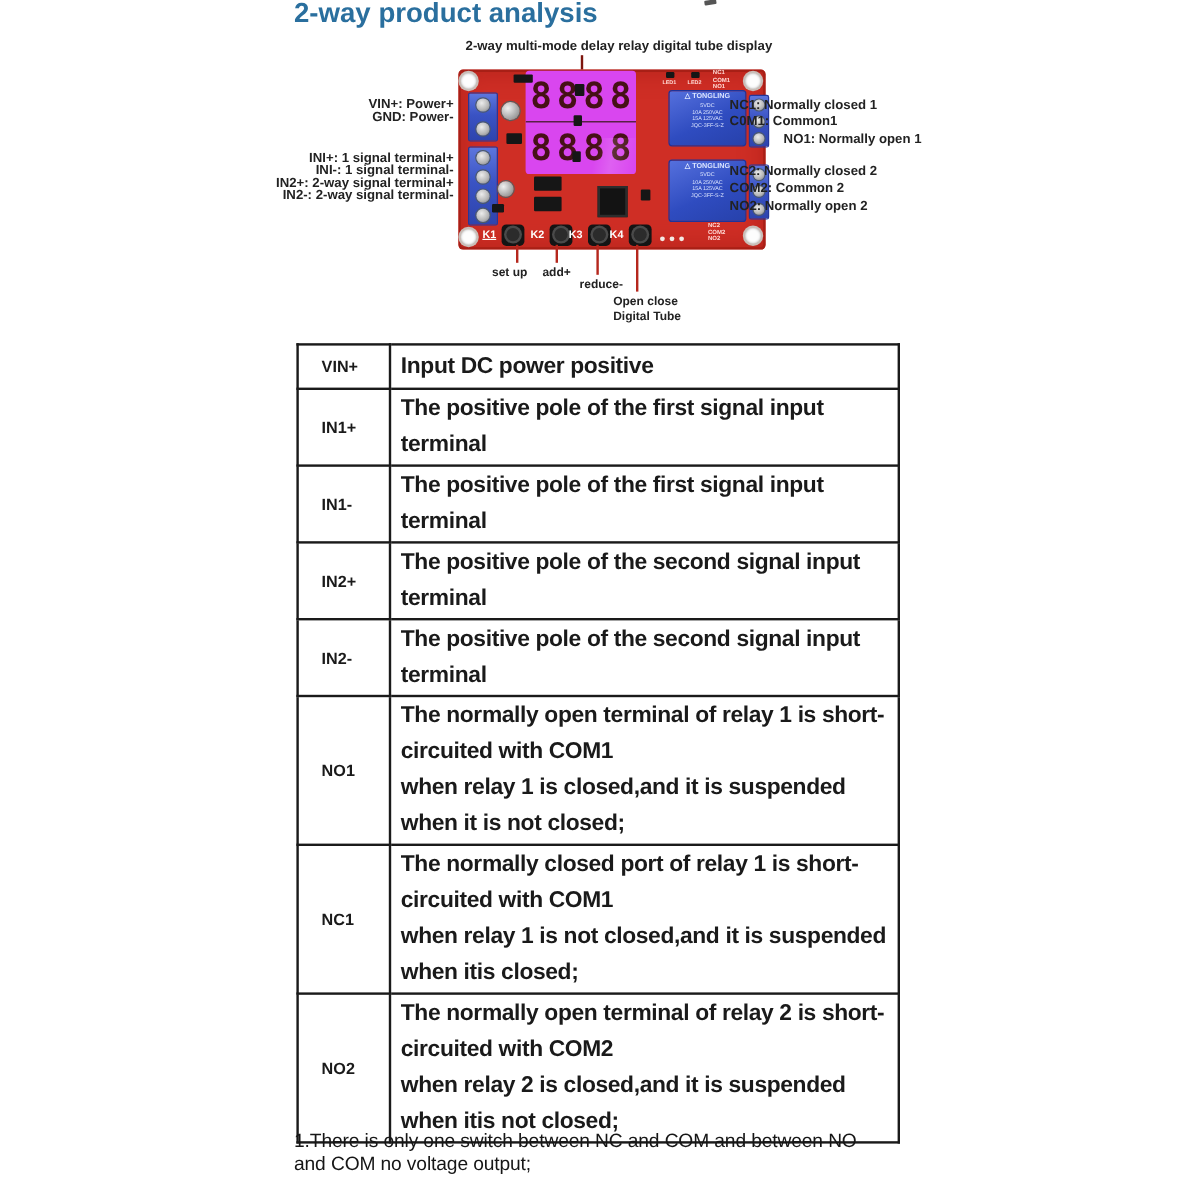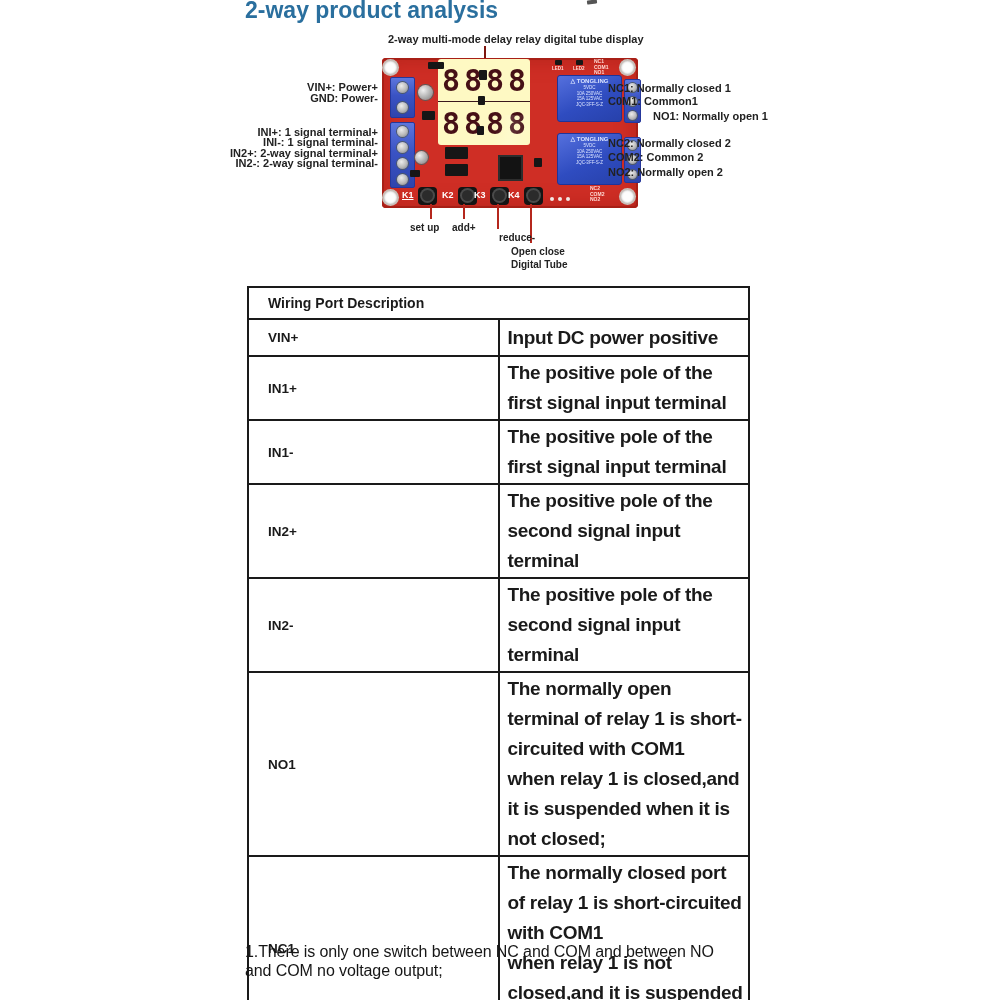--- a/index.html
+++ b/index.html
@@ -17,21 +17,21 @@
   .lbl.right{left:608px;text-align:left;}
   .co{position:absolute;font-size:10px;font-weight:700;color:#222;white-space:pre;line-height:13px;}
   .leader{position:absolute;width:2px;background:#b5271d;}
   .leader.dark{background:#7d150d;}
 
   
   .board{position:absolute;left:382px;top:58px;width:256px;height:150px;background:#cf2e25;
          border-radius:4px;box-shadow:inset 0 0 0 2px #a81f16, inset 0 0 22px rgba(120,10,5,.35);}
   .hole{position:absolute;width:13px;height:13px;border-radius:50%;background:#fdfdfd;
         box-shadow:0 0 0 2px #c9beb8, inset 0 0 2px #aaa;}
-  .display{position:absolute;left:56px;top:1px;width:92px;height:86px;background:#fef9c3;
+  .display{position:absolute;left:56px;top:1px;width:92px;height:86px;background:#d946ef;
            border-radius:3px;overflow:hidden;}
   .disp{height:42px;display:flex;align-items:center;justify-content:center;
         font-family:"DejaVu Sans Mono",monospace;font-weight:700;font-size:30px;color:#461016;
         letter-spacing:4px;text-indent:4px;}
   .disp.first{border-bottom:1px solid #3a181c;}
   .display::after{content:"";position:absolute;left:-20px;bottom:0;width:140px;height:30px;
         background:linear-gradient(100deg,transparent 55%,rgba(255,255,255,.14) 65%,transparent 80%);}
   .term{position:absolute;background:linear-gradient(180deg,#5d76dd,#3a53c4 45%,#2e44ad);
         border-radius:2px;border:1px solid #25379b;display:flex;flex-direction:column;
         align-items:center;justify-content:space-around;}
@@ -181,29 +181,26 @@
   <div class="lbl right" style="top:137px;">NC2: Normally closed 2</div>
   <div class="lbl right" style="top:151px;">COM2: Common 2</div>
   <div class="lbl right" style="top:166px;">NO2: Normally open 2</div>
 
   <div class="leader" style="left:430px;top:204px;height:15px;"></div>
   <div class="leader" style="left:463px;top:204px;height:15px;"></div>
   <div class="leader" style="left:497px;top:204px;height:25px;"></div>
   <div class="leader" style="left:530px;top:204px;height:39px;"></div>
   <div class="co" style="left:410px;top:221px;">set up</div>
   <div class="co" style="left:452px;top:221px;">add+</div>
-  <div class="co" style="left:483px;top:231px;margin-left:16px;">reduce-</div>
+  <div class="co" style="left:483px;top:231px;">reduce-</div>
   <div class="co" style="left:511px;top:245px;">Open close
 Digital Tube</div>
 
   <table class="wiring">
     <tbody>
-        <tr>
-          <td class="hcell" colspan="2">Wiring Port Description</td>
-        </tr>
     <tr class="rs">
           <td class="port">VIN+</td>
           <td class="desc">Input DC power positive</td>
         </tr>
     <tr class="rm">
           <td class="port">IN1+</td>
           <td class="desc">The positive pole of the first signal input terminal</td>
         </tr>
     <tr class="rm">
           <td class="port">IN1-</td>

